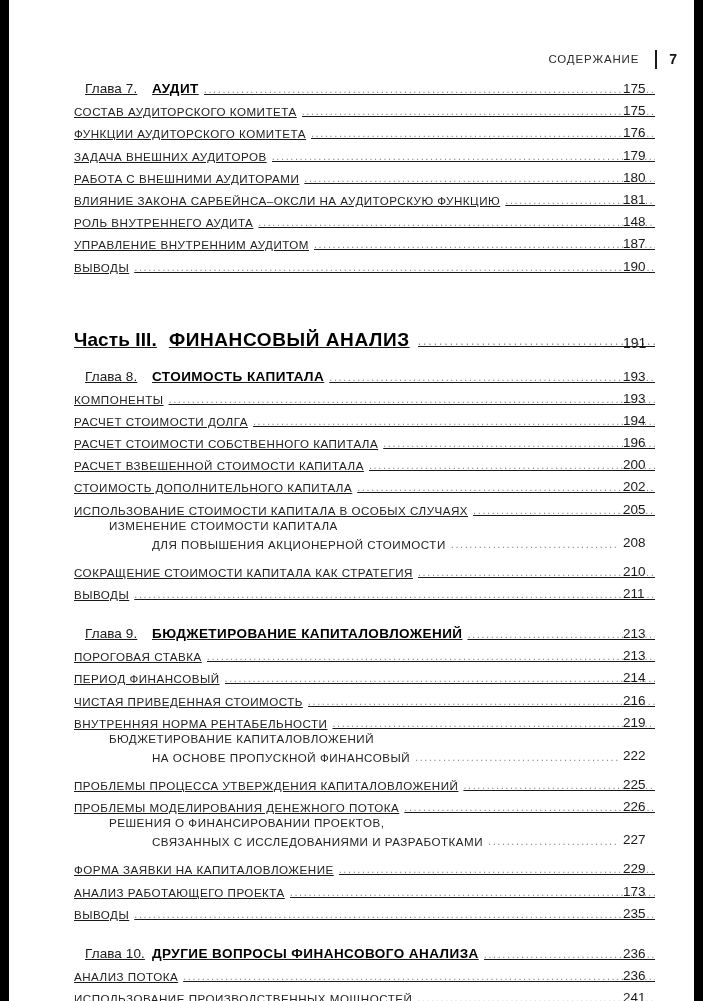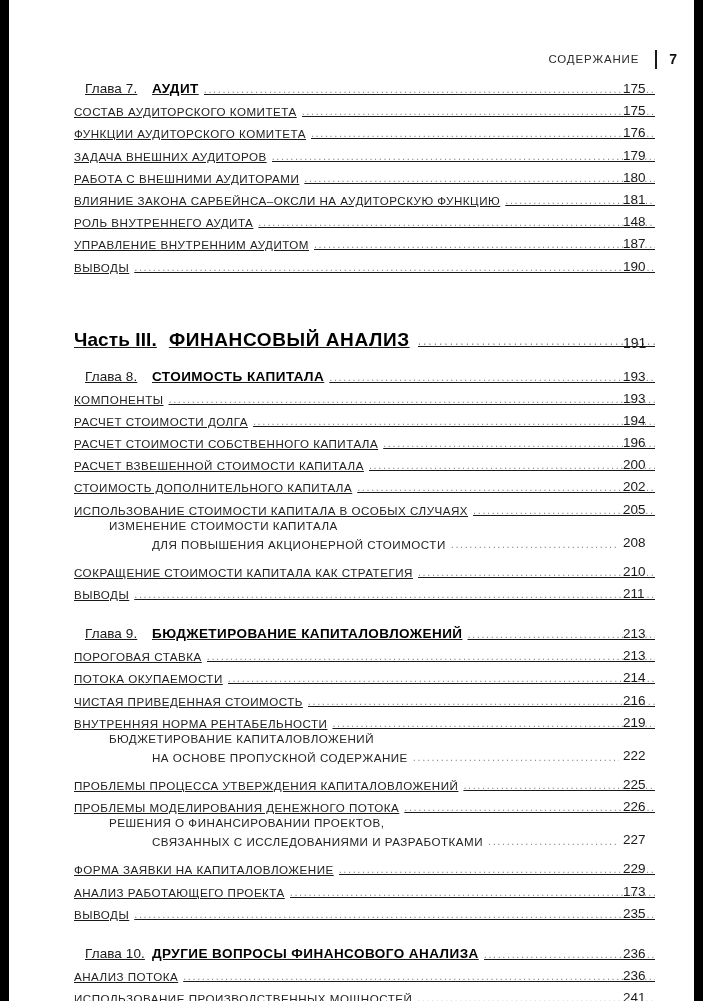--- a/index.html
+++ b/index.html
@@ -362,38 +362,38 @@
           <span class="title">БЮДЖЕТИРОВАНИЕ КАПИТАЛОВЛОЖЕНИЙ</span>
           <span class="leader"></span>
           <span class="pageno">213</span>
         </div>
         <div class="row row-entry">
           <span class="title">ПОРОГОВАЯ СТАВКА</span>
           <span class="leader"></span>
           <span class="pageno">213</span>
         </div>
         <div class="row row-entry">
-          <span class="title">ПОТОКА ОКУПАЕМОСТИ</span>
+          <span class="title">ПЕРИОД ФИНАНСОВЫЙ</span>
           <span class="leader"></span>
           <span class="pageno">214</span>
         </div>
         <div class="row row-entry">
           <span class="title">ЧИСТАЯ ПРИВЕДЕННАЯ СТОИМОСТЬ</span>
           <span class="leader"></span>
           <span class="pageno">216</span>
         </div>
         <div class="row row-entry">
           <span class="title">ВНУТРЕННЯЯ НОРМА РЕНТАБЕЛЬНОСТИ</span>
           <span class="leader"></span>
           <span class="pageno">219</span>
         </div>
         <div class="row-entry2">
           <div class="firstline">БЮДЖЕТИРОВАНИЕ КАПИТАЛОВЛОЖЕНИЙ</div>
           <div class="secondrow">
-            <span class="title">НА ОСНОВЕ ПРОПУСКНОЙ СОДЕРЖАНИЕ</span>
+            <span class="title">НА ОСНОВЕ ПРОПУСКНОЙ ФИНАНСОВЫЙ</span>
             <span class="leader"></span>
           </div>
           <span class="pageno">222</span>
         </div>
         <div class="row row-entry">
           <span class="title">ПРОБЛЕМЫ ПРОЦЕССА УТВЕРЖДЕНИЯ КАПИТАЛОВЛОЖЕНИЙ</span>
           <span class="leader"></span>
           <span class="pageno">225</span>
         </div>
         <div class="row row-entry">

